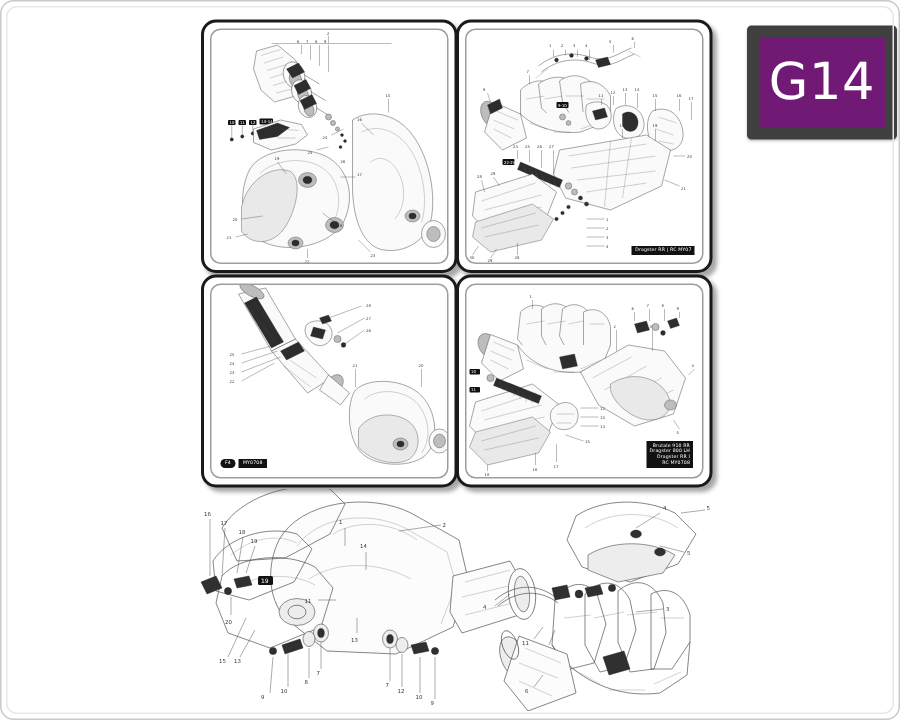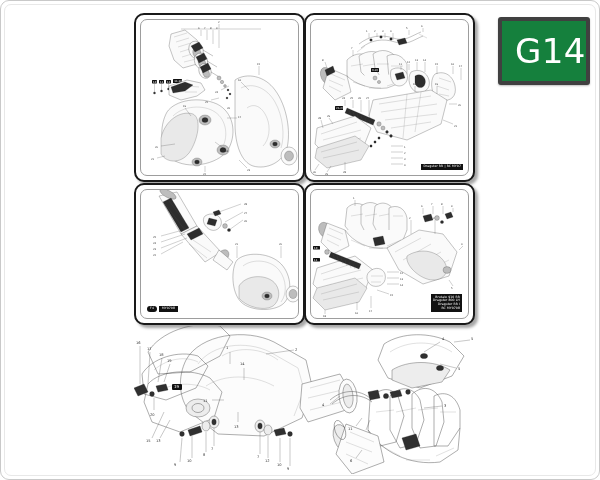--- a/index.html
+++ b/index.html
@@ -18,24 +18,24 @@
     border-radius:9px;
   }
   .page::after{
     content:"";position:absolute;left:3px;top:3px;right:3px;bottom:3px;
     border:1px solid #e8e8e8;border-radius:7px;pointer-events:none;
   }
 
   
   .badge{
     position:absolute;left:497px;top:16px;width:84px;height:60px;
-    background:#15803d;
-    border:4px solid #404040;
+    background:#701a75;
+    border:8px solid #404040;
     border-radius:3px;
-    display:flex;align-items:center;justify-content:flex-end;
+    display:flex;align-items:center;justify-content:center;
     box-shadow:0 1px 2px rgba(0,0,0,.25);
   }
   .badge span{
     color:#ffffff;font-size:34px;line-height:34px;letter-spacing:.5px;
     font-family:"DejaVu Sans", sans-serif;font-weight:400;
   }
 
   
   .panel{
     position:absolute;

